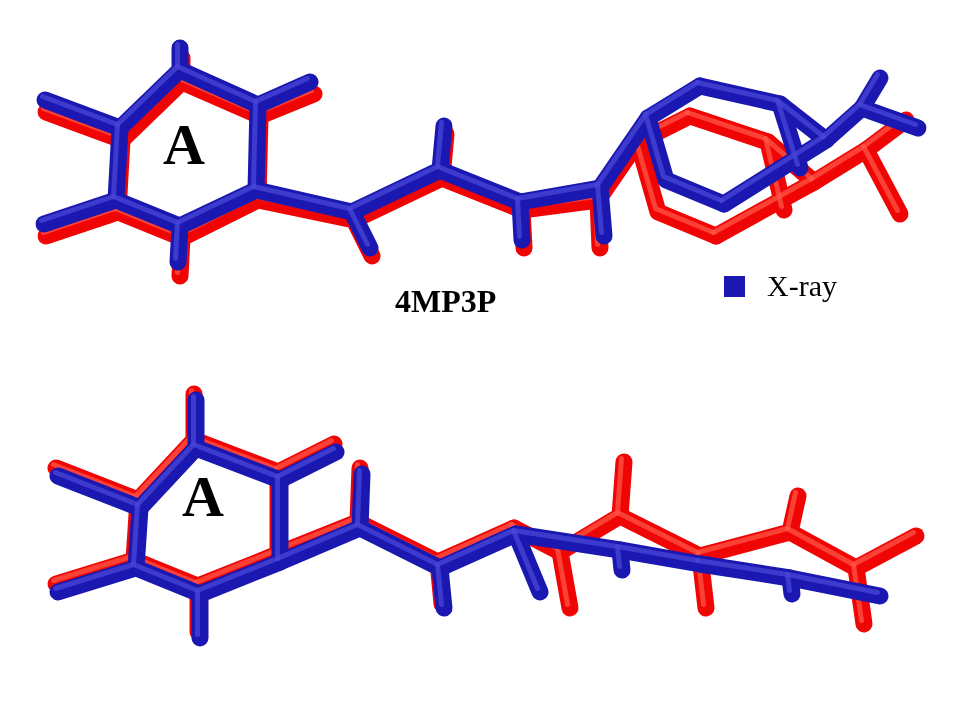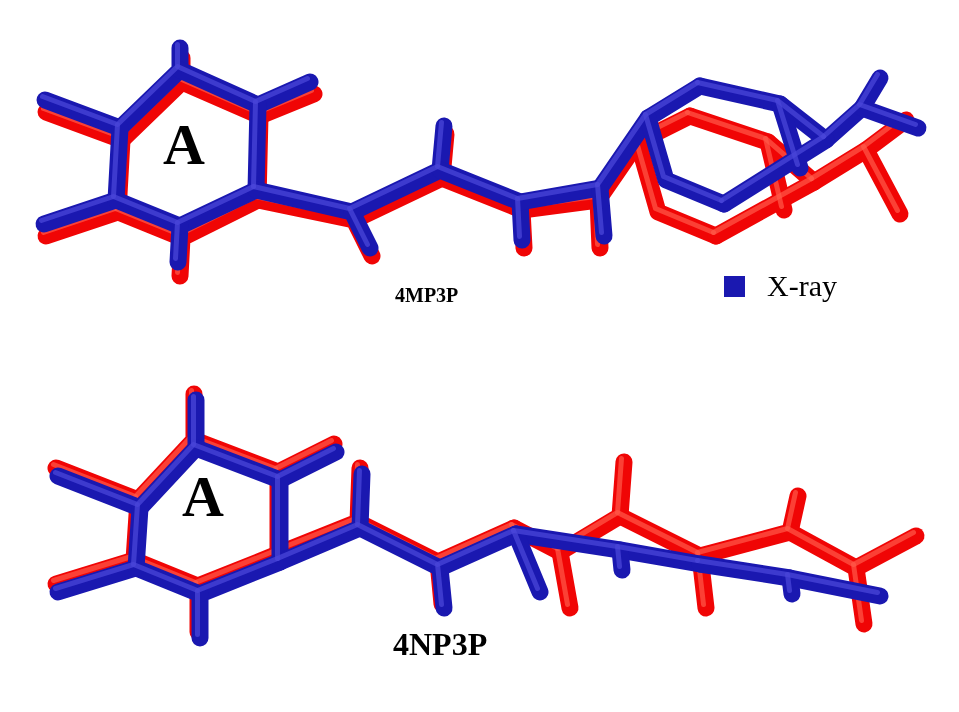--- a/index.html
+++ b/index.html
@@ -176,21 +176,21 @@
           <path d="M 862,108 L 918,128" class="bond hl-x" transform="translate(-2.5,-3.5)"></path>
           <path d="M 780,104 L 800,168" class="bond hl-x" transform="translate(-2.5,-3.5)"></path>
           <path d="M 648,118 L 666,180 L 724,204" class="bond hl-x" transform="translate(-2.5,-3.5)"></path>
           <path d="M 724,204 L 826,140" class="bond hl-x" transform="translate(-2.5,-3.5)"></path>
           <path d="M 600,188 L 604,236" class="bond hl-x" transform="translate(-2.5,-3.5)"></path>
         </g>
     </svg>
 
     <div class="ring-letter" style="left:163px; top:116px; font-size:58px;">A</div>
 
-    <div class="compound-label" style="left:395px; top:285px; font-size:20px;">4MP3P</div>
+    <div class="compound-label" style="left:395px; top:285px; font-size:32px;">4MP3P</div>
 
     <div class="legend" id="legend-1">
       <div class="legend-row">
         <span class="legend-swatch" style="background:#1a18b0;"></span>
         <span class="legend-text">X-ray</span>
       </div>
     </div>
   </div>
 
   <div class="panel" id="panel-4np3p">
@@ -255,17 +255,16 @@
           <path d="M 516,178 L 620,194 L 700,208" class="bond hl-x" transform="translate(-2.5,-3.5)"></path>
           <path d="M 700,208 L 790,222 L 880,240" class="bond hl-x" transform="translate(-2.5,-3.5)"></path>
           <path d="M 516,178 L 540,236" class="bond hl-x" transform="translate(-2.5,-3.5)"></path>
           <path d="M 620,194 L 622,214" class="bond hl-x" transform="translate(-2.5,-3.5)"></path>
           <path d="M 790,222 L 792,238" class="bond hl-x" transform="translate(-2.5,-3.5)"></path>
         </g>
     </svg>
 
     <div class="ring-letter" style="left:182px; top:112px; font-size:58px;">A</div>
 
-    <div class="compound-label" style="left:393px; top:272px; font-size:32px;">4NP3P</div>
 
   </div>
 
 </div>
 
 </body></html>

